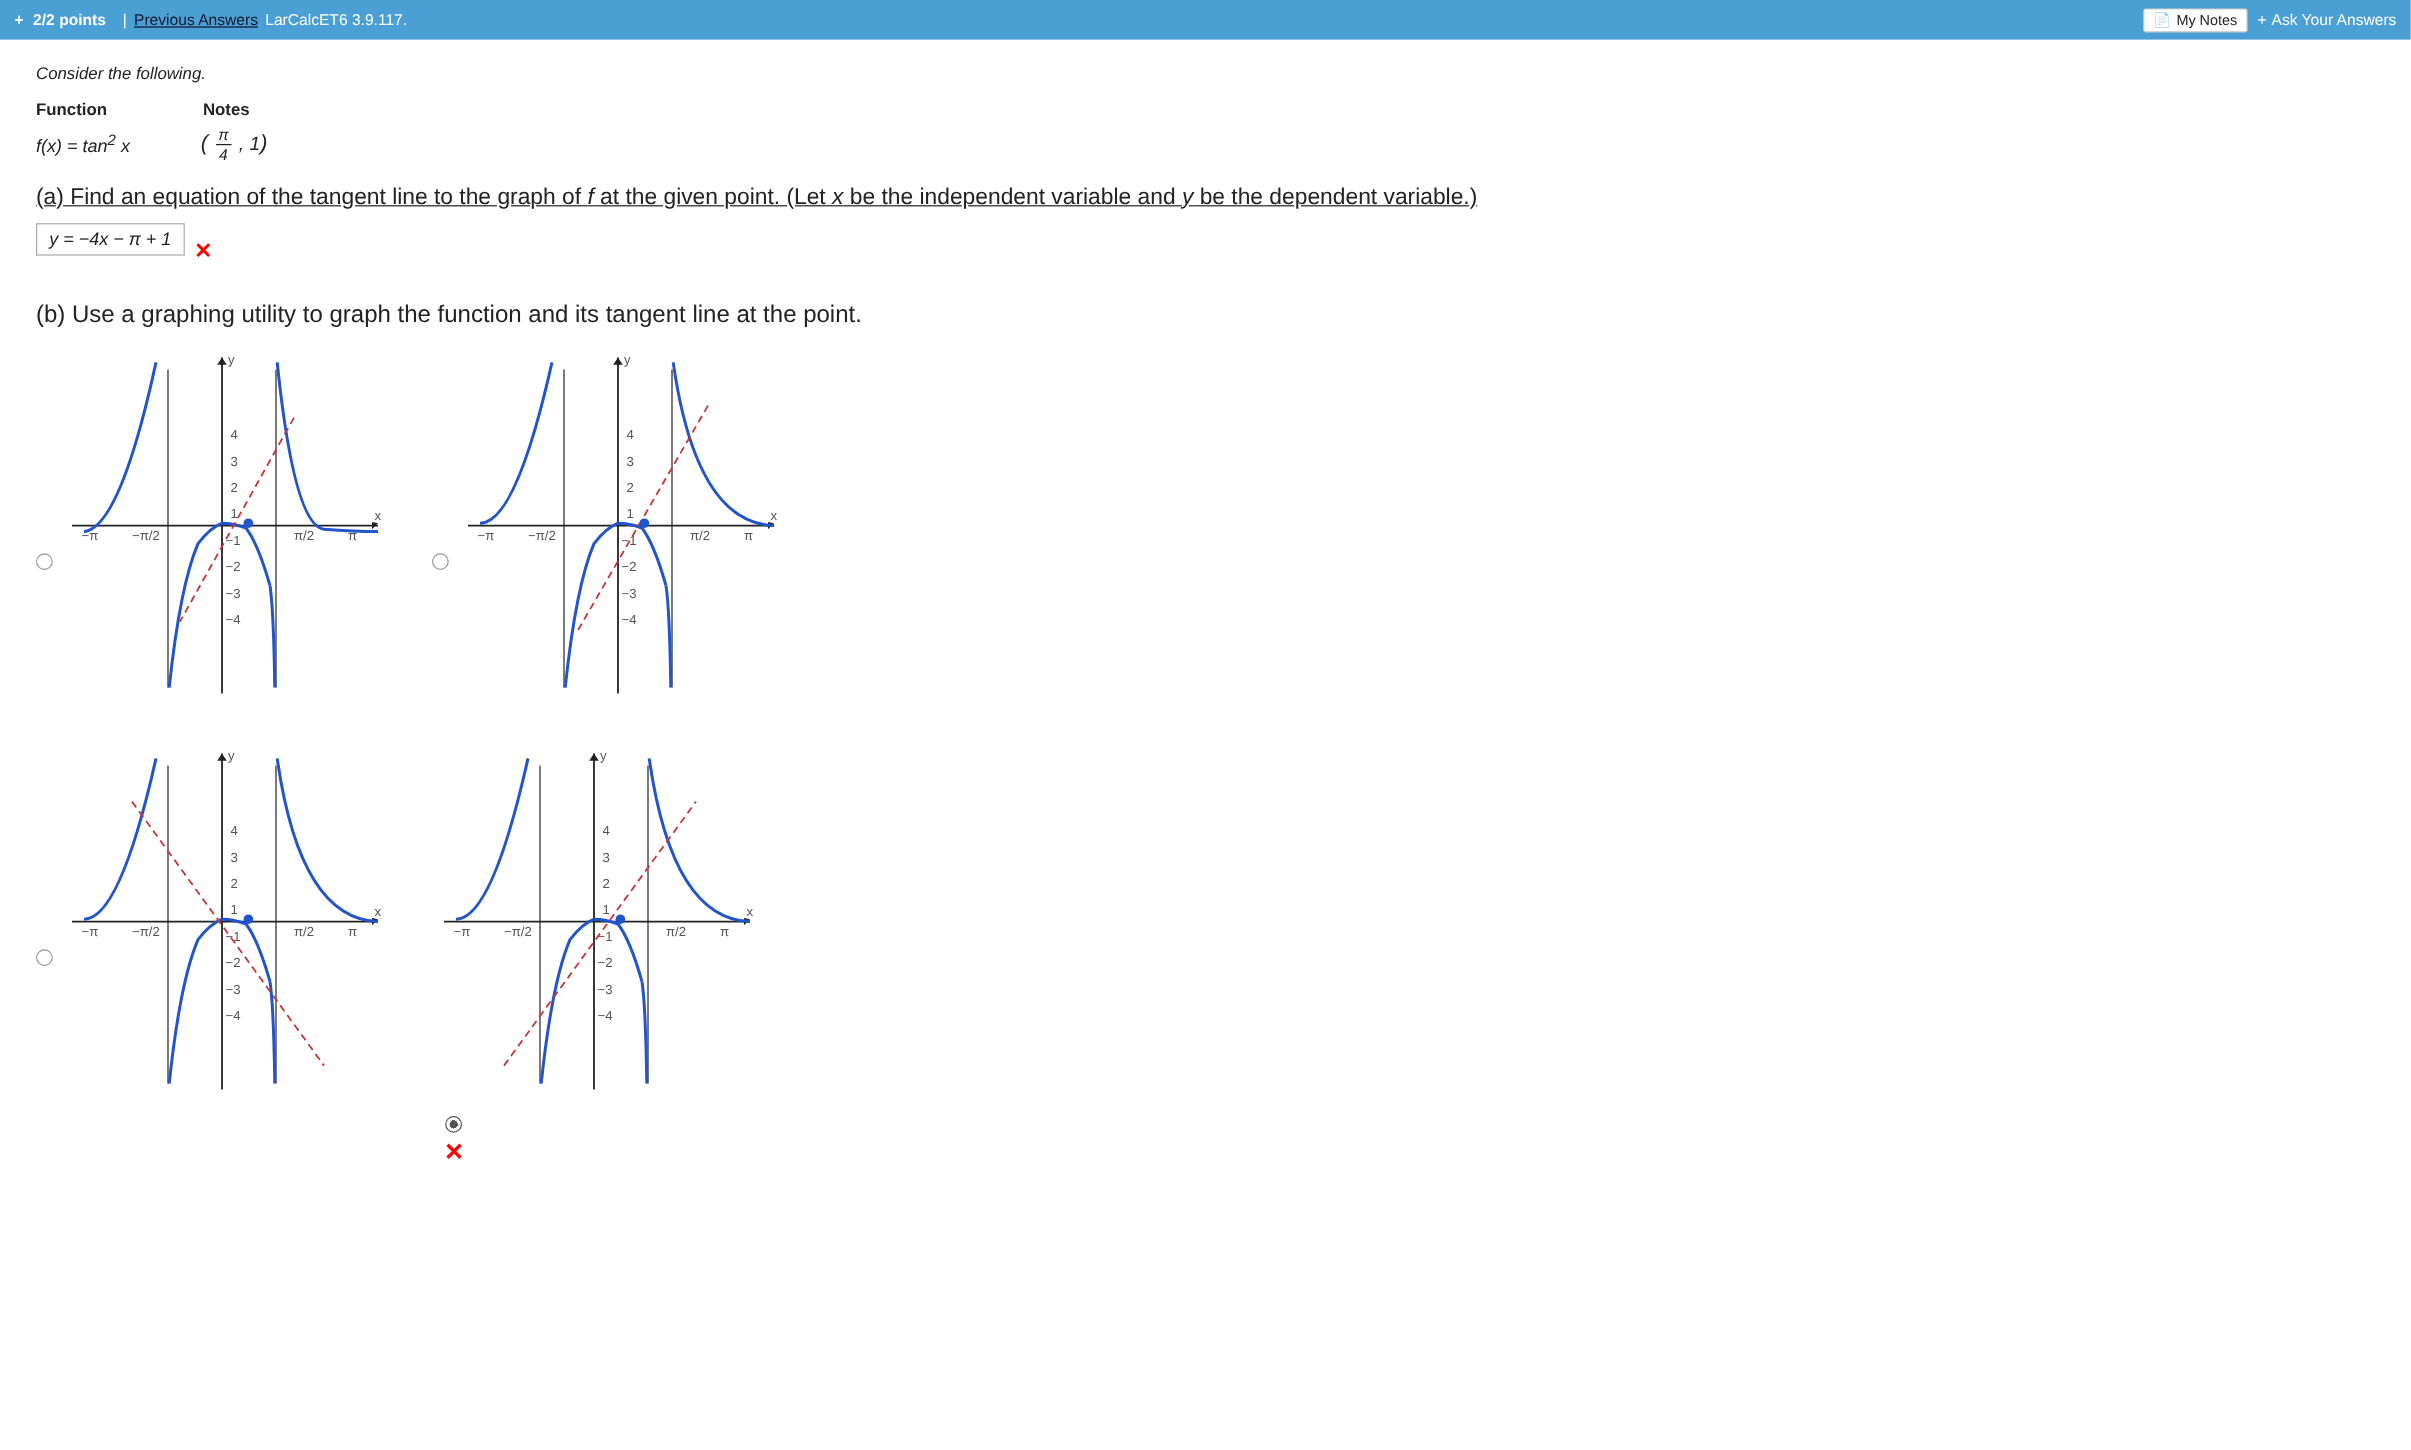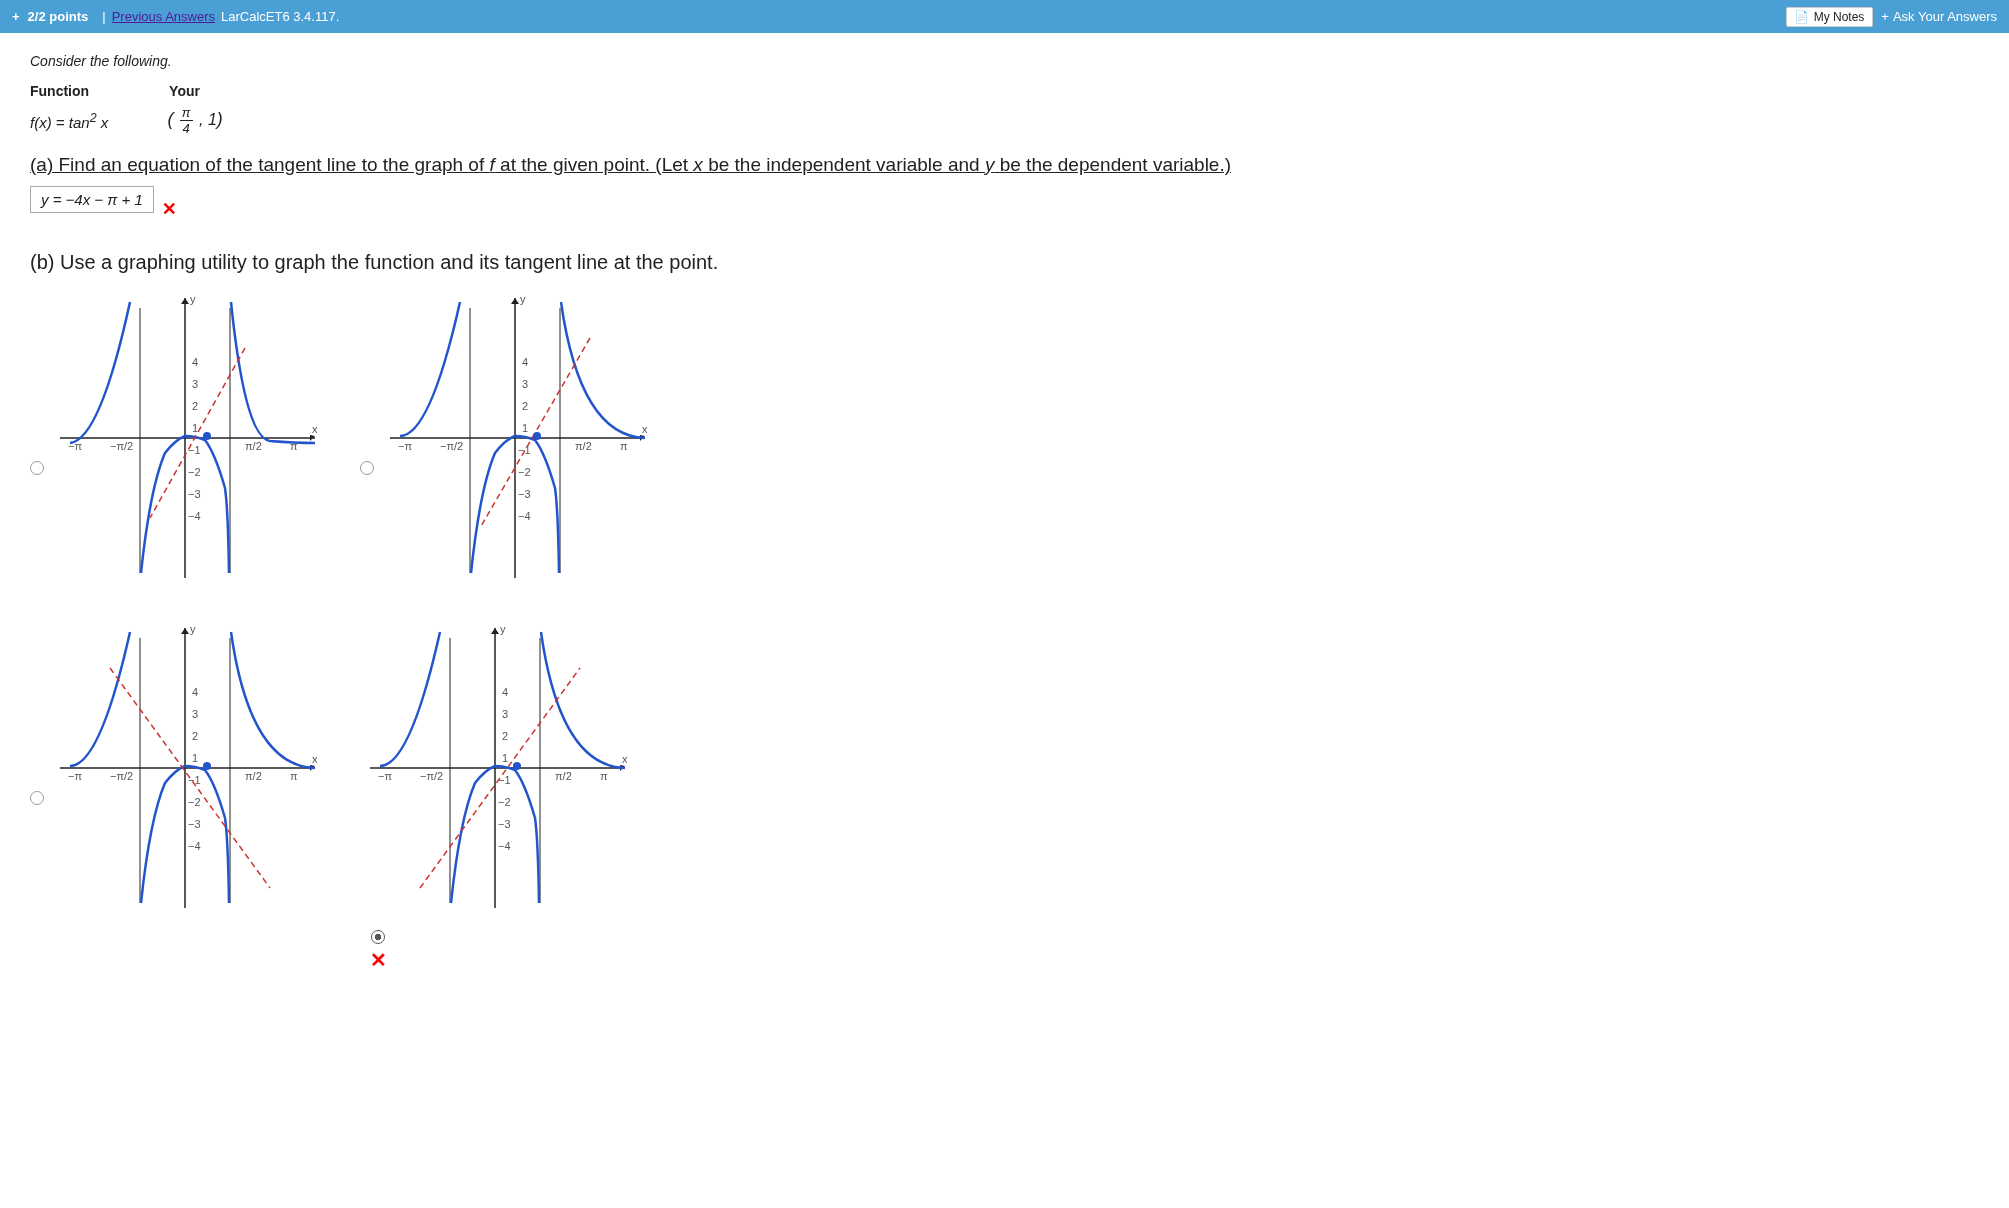--- a/index.html
+++ b/index.html
@@ -14,21 +14,21 @@
       padding: 6px 12px;
       font-size: 13px;
       min-height: 33px;
     }
     .header-bar .points {
       color: #fff;
       font-weight: bold;
       margin-right: 8px;
     }
     .header-bar .sep { margin: 0 6px; }
-    .header-bar .prev-answers { color: #4c1d95; text-decoration: underline; cursor: pointer; }
+    .header-bar .prev-answers { color: #0f172a; text-decoration: underline; cursor: pointer; }
     .header-spacer { flex: 1; }
     .header-right { display: flex; align-items: center; gap: 8px; }
     .my-notes-btn {
       display: flex; align-items: center; gap: 4px;
       background: #fff; color: #222; border: 1px solid #ccc;
       padding: 2px 8px; font-size: 12px; cursor: pointer;
       border-radius: 2px;
     }
     .ask-teacher-btn {
       display: flex; align-items: center; gap: 4px;
@@ -67,42 +67,42 @@
     .bottom-x { color: red; font-size: 20px; font-weight: bold; margin-top: 4px; }
   </style>
 </head>
 <body>
 
 <div class="header-bar">
   <span class="points">+</span>
   <span class="points">2/2 points</span>
   <span class="sep">|</span>
   <span class="prev-answers">Previous Answers</span>
-  <span style="margin-left:6px;">LarCalcET6 3.4.117.</span>
+  <span style="margin-left:6px;">LarCalcET6 3.9.117.</span>
   <span class="header-spacer"></span>
   <div class="header-right">
     <button class="my-notes-btn">
       <span>📄</span>
       <span>My Notes</span>
     </button>
     <div class="ask-teacher-btn">
       <span>+</span>
       <span>Ask Your Answers</span>
     </div>
   </div>
 </div>
 
 <div class="main-content">
 
   <p class="consider-text">Consider the following.</p>
 
   <div class="function-table">
     <div class="col-headers">
       <span>Function</span>
-      <span>Your</span>
+      <span>Notes</span>
     </div>
     <div class="col-data">
       <span class="math-inline">
         <i>f</i>(<i>x</i>) = tan<sup>2</sup> <i>x</i>
       </span>
       <span style="font-size:16px;">
         &nbsp;&nbsp;&nbsp;&nbsp;&nbsp;&nbsp;
         <span style="font-size:18px;">(</span>
         <span style="display:inline-flex;flex-direction:column;align-items:center;vertical-align:middle;font-size:13px;margin:0 2px;">
           <span style="border-bottom:1px solid #222;padding:0 2px;"><i>π</i></span>

